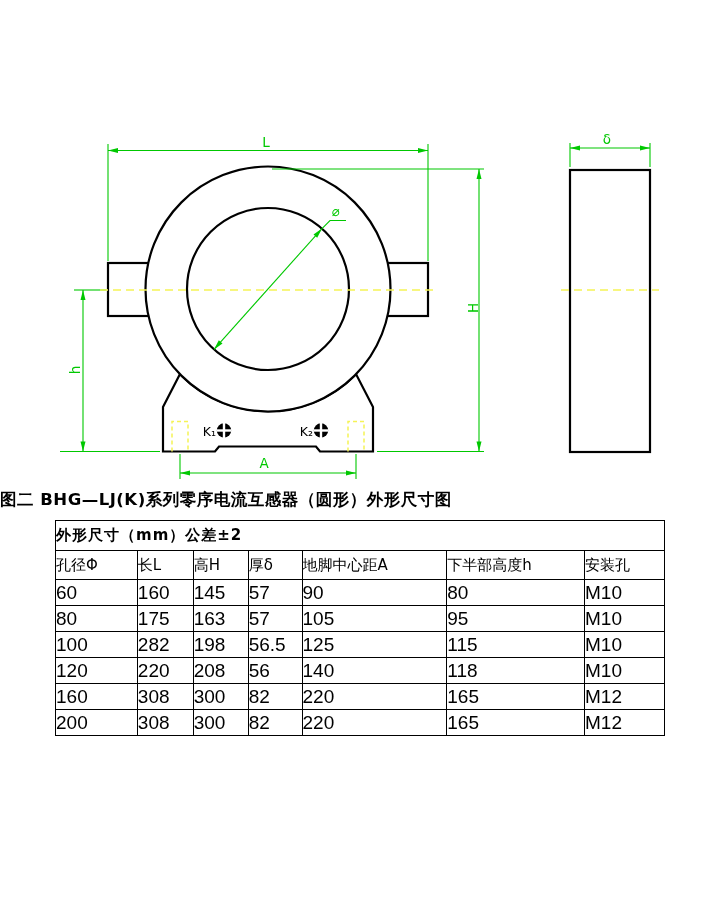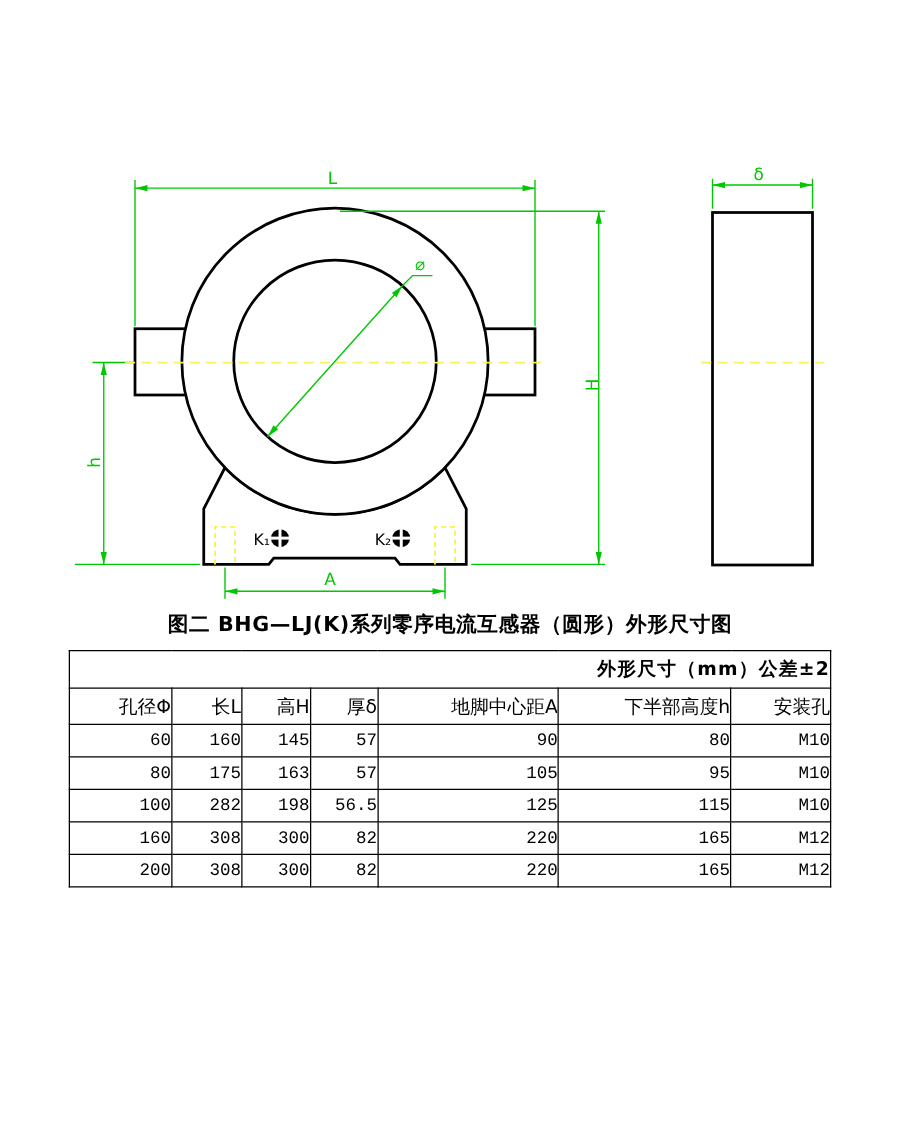--- a/index.html
+++ b/index.html
@@ -1,28 +1,28 @@
 <!DOCTYPE html>
 <html><head>
 <meta charset="utf-8">
 <style>
   html,body{margin:0;padding:0;background:#ffffff;}
   #page{position:relative;width:720px;height:900px;background:#ffffff;overflow:hidden;
         font-family:"DejaVu Sans","Liberation Sans",sans-serif;color:#000;}
   #drawing-svg{position:absolute;left:0;top:0;}
-  #figure-caption{position:absolute;left:0;top:489px;width:720px;text-align:center;
+  #figure-caption{position:absolute;left:0;top:489px;width:720px;text-align:left;
         font-size:16.5px;font-weight:bold;letter-spacing:0.5px;}
   table.spec{position:absolute;left:55px;top:520px;width:610px;border-collapse:collapse;
         table-layout:fixed;}
-  table.spec th,table.spec td{border:1.5px solid #000;text-align:right;vertical-align:middle;
+  table.spec th,table.spec td{border:1.5px solid #000;text-align:left;vertical-align:middle;
         padding:0;overflow:hidden;white-space:nowrap;}
   td.ttl{height:29px;font-size:15px;font-weight:bold;letter-spacing:1px;}
   tr.hdr td{height:28px;font-size:15px;font-weight:normal;}
-  tr.datarow td{height:25px;font-size:14px;
-        font-family:Liberation Mono, monospace;}
+  tr.datarow td{height:25px;font-size:19px;
+        font-family:Liberation Sans, sans-serif;}
   .dimtext{font-family:"DejaVu Sans","Liberation Sans",sans-serif;}
 </style>
 </head>
 <body>
 
 <div id="page">
 
   <svg id="drawing-svg" width="720" height="900" viewBox="0 0 720 900">
     <defs>
       <marker id="ar" markerUnits="userSpaceOnUse" markerWidth="12" markerHeight="8" refX="11" refY="4" orient="auto-start-reverse">
@@ -158,20 +158,29 @@
       <tr class="datarow">
         <td>100</td>
         <td>282</td>
         <td>198</td>
         <td>56.5</td>
         <td>125</td>
         <td>115</td>
         <td>M10</td>
       </tr>
       <tr class="datarow">
+        <td>120</td>
+        <td>220</td>
+        <td>208</td>
+        <td>56</td>
+        <td>140</td>
+        <td>118</td>
+        <td>M10</td>
+      </tr>
+      <tr class="datarow">
         <td>160</td>
         <td>308</td>
         <td>300</td>
         <td>82</td>
         <td>220</td>
         <td>165</td>
         <td>M12</td>
       </tr>
       <tr class="datarow">
         <td>200</td>

